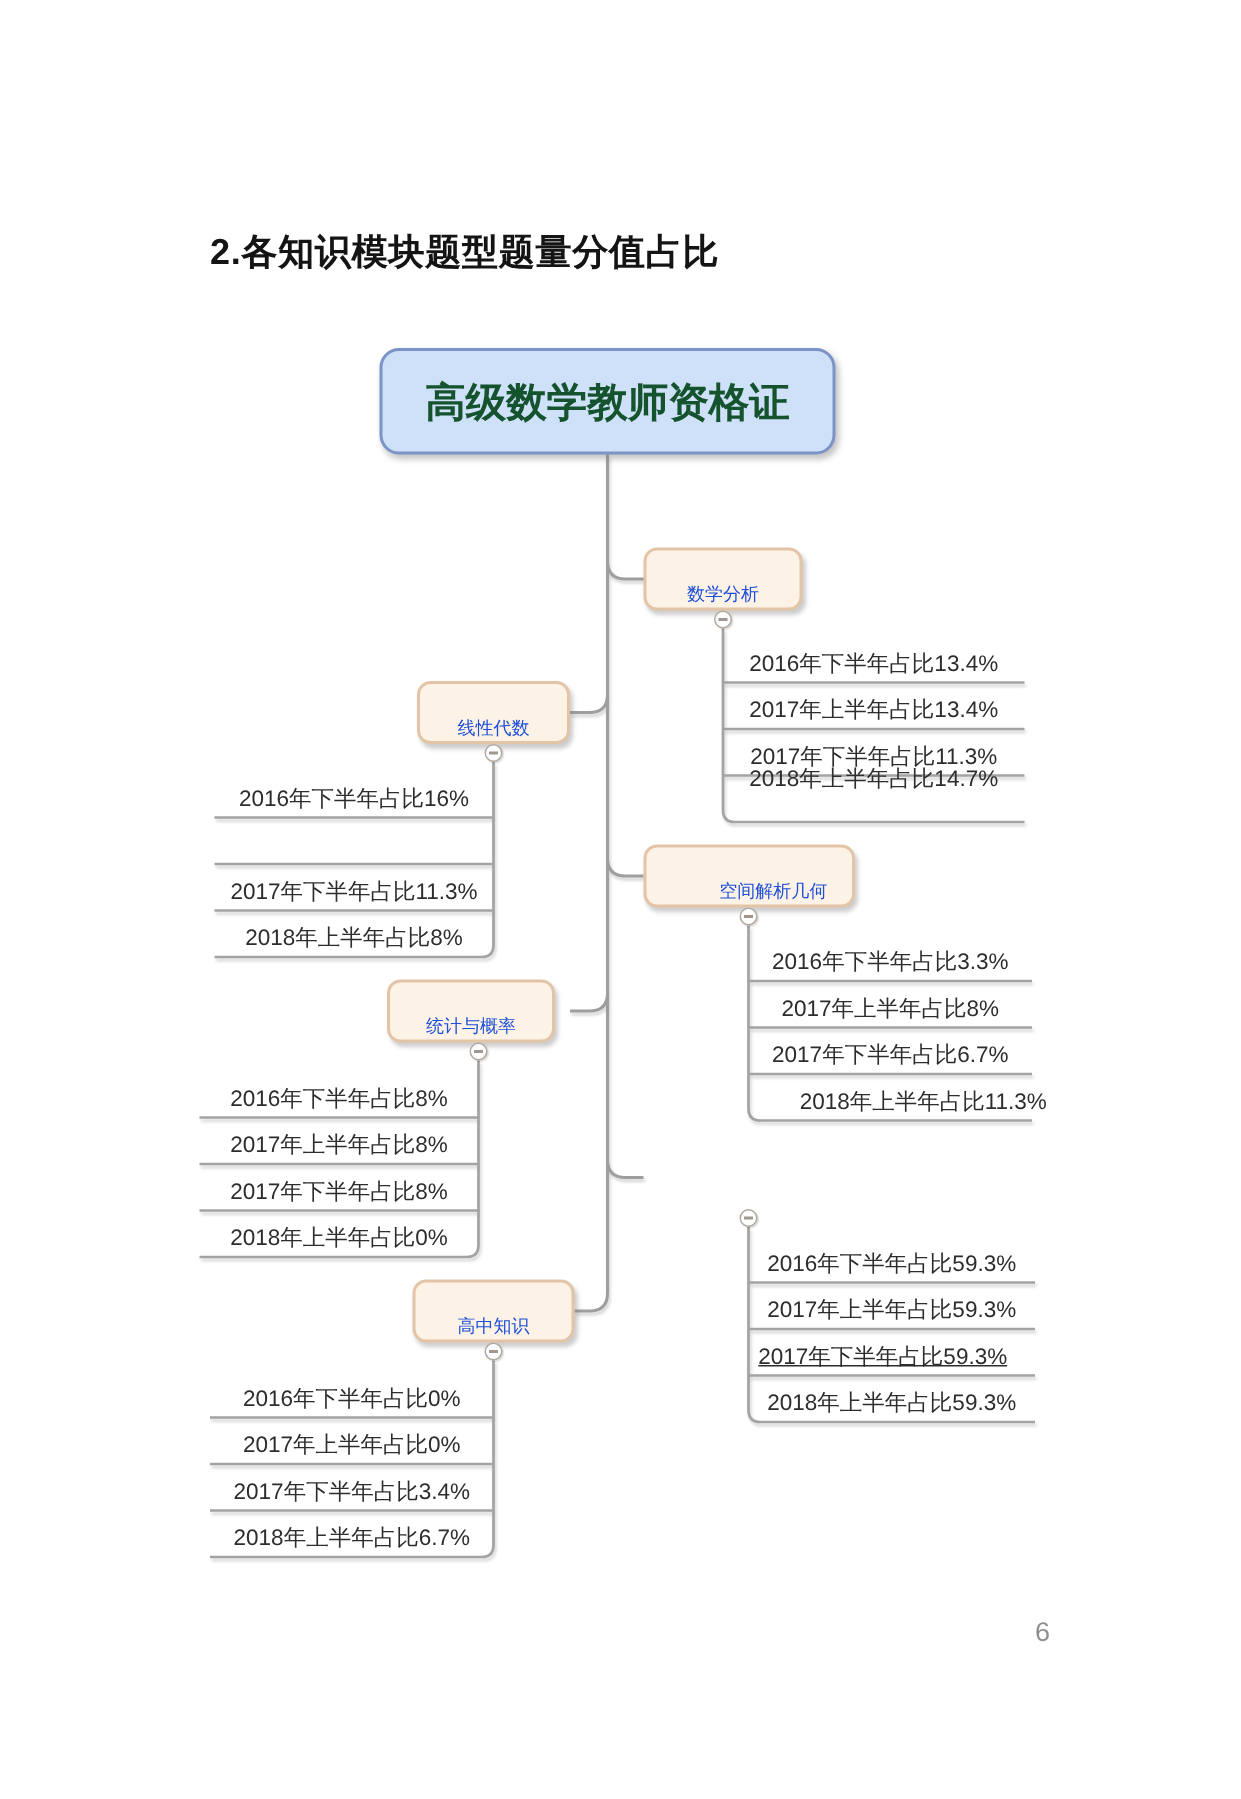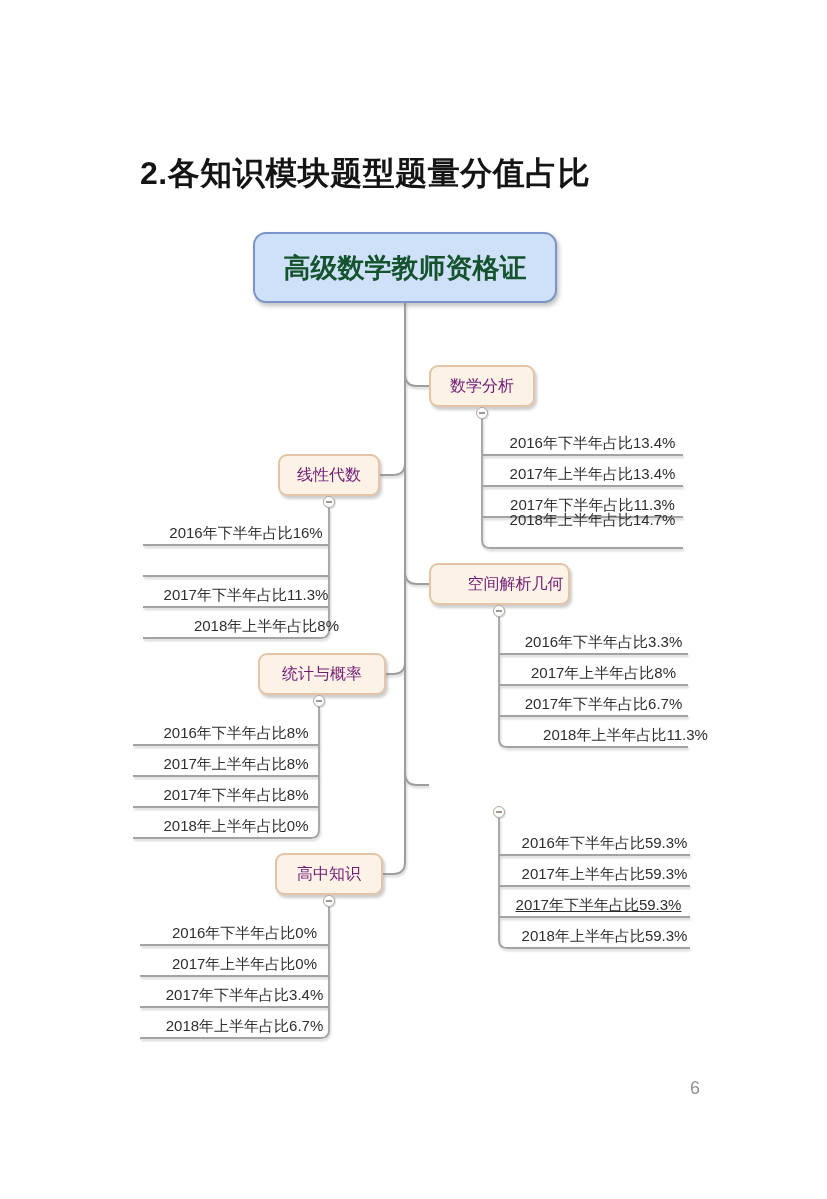--- a/index.html
+++ b/index.html
@@ -5,55 +5,56 @@
   html,body{margin:0;padding:0;background:#ffffff;}
   .page{
     position:relative;
     width:827px;height:1199px;
     background:#ffffff;
     font-family:"Liberation Sans","DejaVu Sans",sans-serif;
     overflow:hidden;
   }
   .heading{
     position:absolute;left:140px;top:152px;margin:0;
-    font-size:32px;font-weight:bold;color:#141414;letter-spacing:0.5px;
+    font-size:24px;font-weight:bold;color:#141414;letter-spacing:0.5px;
     white-space:nowrap;
   }
   svg.lines{position:absolute;left:0;top:0;
     filter:drop-shadow(1.5px 2px 1px rgba(0,0,0,0.18));}
   svg.lines path{fill:none;stroke:#9e9e9e;stroke-width:2;}
   svg.lines path.leafline{stroke:#a3a3a3;stroke-width:1.8;}
   .node{
     position:absolute;box-sizing:border-box;
     display:flex;align-items:center;justify-content:center;
     white-space:nowrap;z-index:2;
   }
   .root{
     background:#cfe1f9;border:2px solid #7b93c6;border-radius:13px;
     font-size:27px;font-weight:bold;color:#14532d;
     box-shadow:2px 3px 4px rgba(120,120,120,0.45);
   }
   .branch{
     background:#fdf2e6;border:2px solid #e3c4a7;border-radius:9px;
-    font-size:16px;color:#701a75;
+    font-size:12px;color:#1d4ed8;
     box-shadow:2px 3px 3px rgba(130,130,130,0.4);
+    align-items:flex-end;
   }
   .toggle{
     position:absolute;width:12px;height:12px;box-sizing:border-box;
     border:1px solid #b3a89d;border-radius:50%;background:#fefefe;
     z-index:3;box-shadow:1px 1px 1px rgba(0,0,0,0.15);
   }
   .toggle::after{
     content:"";display:block;width:6px;height:2px;
     background:#a09890;margin:4px auto 0;
   }
   .leaf{
     position:absolute;height:25px;line-height:25px;
     font-size:15px;color:#2d2d2d;text-align:center;
-    white-space:nowrap;z-index:2;padding-left:10px;
+    white-space:nowrap;z-index:2;
   }
   .pagenum{
     position:absolute;left:690px;top:1078px;
     font-size:18px;color:#8f8f8f;
   }
 </style>
 </head>
 <body>
 
 <div class="page">
@@ -84,42 +85,42 @@
 
   <div class="node branch" style="left:429px;top:365px;width:106px;height:42px;">
     <span>数学分析</span>
   </div>
   <div class="node branch" style="left:278px;top:454px;width:102px;height:42px;">
     <span>线性代数</span>
   </div>
   <div class="node branch" style="left:429px;top:563px;width:141px;height:42px;padding-left:32px;">
     <span>空间解析几何</span>
   </div>
-  <div class="node branch" style="left:258px;top:653px;width:128px;height:42px;">
+  <div class="node branch" style="left:258px;top:653px;width:112px;height:42px;">
     <span>统计与概率</span>
   </div>
   <div class="node branch" style="left:275px;top:853px;width:108px;height:42px;">
     <span>高中知识</span>
   </div>
 
   <div class="toggle" style="left:476px;top:407px;"></div>
   <div class="toggle" style="left:323px;top:496px;"></div>
   <div class="toggle" style="left:493px;top:605px;"></div>
   <div class="toggle" style="left:313px;top:695px;"></div>
   <div class="toggle" style="left:493px;top:806px;"></div>
   <div class="toggle" style="left:323px;top:895px;"></div>
 
   <div class="leaf" style="left:482px;top:430px;width:201px;">2016年下半年占比13.4%</div>
   <div class="leaf" style="left:482px;top:461px;width:201px;">2017年上半年占比13.4%</div>
   <div class="leaf" style="left:482px;top:492px;width:201px;">2017年下半年占比11.3%</div>
   <div class="leaf" style="left:482px;top:507px;width:201px;">2018年上半年占比14.7%</div>
 
   <div class="leaf" style="left:143px;top:520px;width:186px;">2016年下半年占比16%</div>
   <div class="leaf" style="left:143px;top:582px;width:186px;">2017年下半年占比11.3%</div>
-  <div class="leaf" style="left:143px;top:613px;width:186px;text-align:right;">2018年上半年占比8%</div>
+  <div class="leaf" style="left:143px;top:613px;width:186px;">2018年上半年占比8%</div>
 
   <div class="leaf" style="left:499px;top:629px;width:189px;">2016年下半年占比3.3%</div>
   <div class="leaf" style="left:499px;top:660px;width:189px;">2017年上半年占比8%</div>
   <div class="leaf" style="left:499px;top:691px;width:189px;">2017年下半年占比6.7%</div>
   <div class="leaf" style="left:521px;top:722px;width:189px;">2018年上半年占比11.3%</div>
 
   <div class="leaf" style="left:133px;top:720px;width:186px;">2016年下半年占比8%</div>
   <div class="leaf" style="left:133px;top:751px;width:186px;">2017年上半年占比8%</div>
   <div class="leaf" style="left:133px;top:782px;width:186px;">2017年下半年占比8%</div>
   <div class="leaf" style="left:133px;top:813px;width:186px;">2018年上半年占比0%</div>

